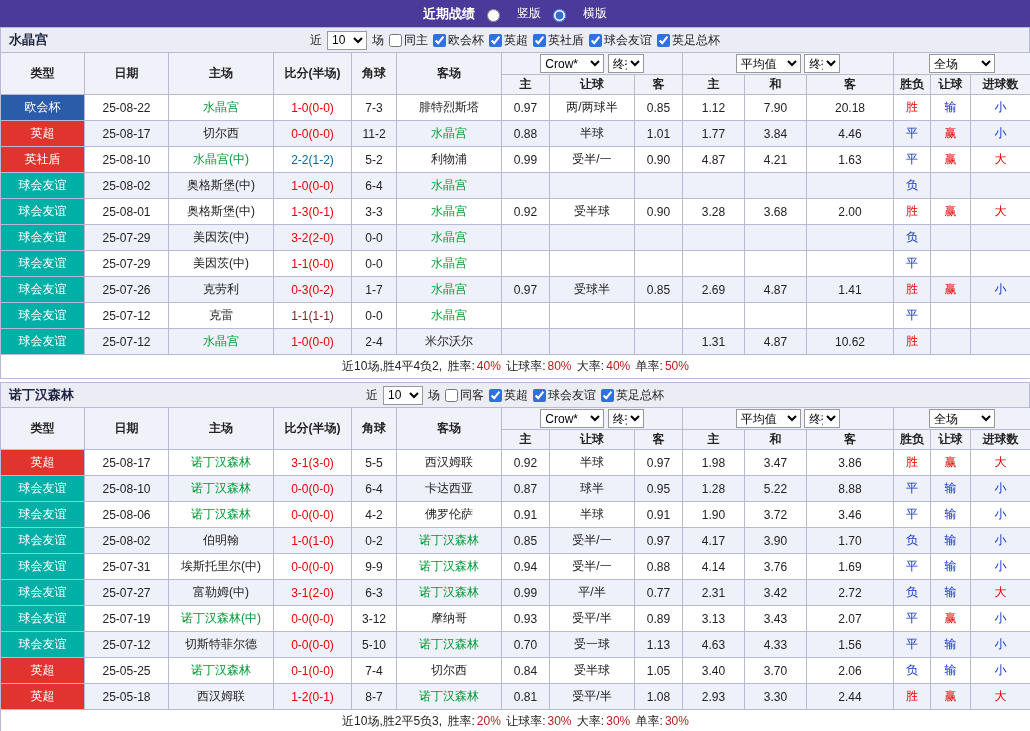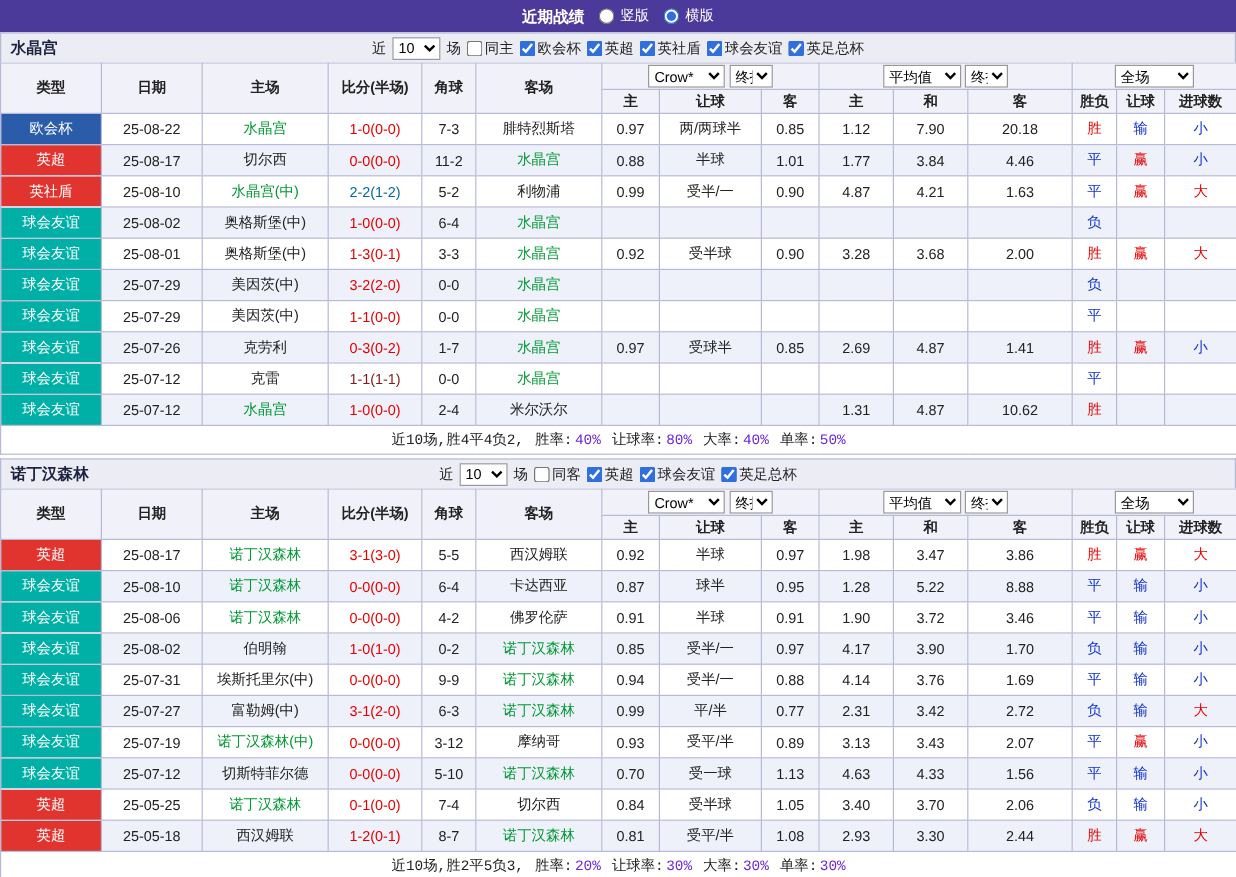--- a/index.html
+++ b/index.html
@@ -3,21 +3,21 @@
 <meta charset="utf-8">
 <style>
   * { box-sizing: border-box; }
   body { margin: 0; background: #fff; color: #222;
          font-family: "Liberation Sans", "DejaVu Sans", sans-serif; font-size: 12px; }
   .page { width: 1030px; }
 
   .topbar { height: 27px; background: #4b3a99; display: flex; align-items: center;
             justify-content: center; gap: 12px; color: #fff; }
   .topbar-title { font-weight: bold; font-size: 13px; }
-  .radio-label { display: inline-flex; align-items: center; gap: 3px; cursor: pointer; }
+  .radio-label { display: inline-flex; align-items: flex-end; gap: 15px; cursor: pointer; }
   input[type="radio"], input[type="checkbox"] { accent-color: #2f6fde; margin: 0 2px 0 0;
             width: 13px; height: 13px; }
 
   .section + .section { margin-top: 3px; }
   .section-header { position: relative; height: 25px; background: #ececf4;
             border: 1px solid #b6bad6; border-bottom: none; display: flex; align-items: center; }
   .team-name { position: absolute; left: 8px; font-weight: bold; font-size: 13px; color: #1c2340; }
   .filters { margin: 0 auto; display: flex; align-items: center; gap: 5px; }
   .filters label { display: inline-flex; align-items: center; cursor: pointer; }
   select { font-size: 12px; height: 19px; border: 1px solid #999; background: #fff; }
@@ -28,22 +28,22 @@
            overflow: hidden; white-space: nowrap; }
   thead th { background: #f1f1f9; height: 20px; font-weight: bold; font-size: 12px; }
   thead th.sel-cell { height: 22px; }
   .sel-book { width: 64px; }
   .sel-time { width: 36px; }
   .sel-avg  { width: 65px; }
   .sel-scope{ width: 66px; }
   tbody td { height: 26px; background: #fff; }
   tbody tr:nth-child(even) td { background: #eef1fa; }
   tfoot td { height: 24px; background: #fff; }
-  .sum-val { color: #6d28d9; }
-  .summary span { margin: 0 1px; font-family: Liberation Mono, monospace; }
+  .sum-val { color: #b91c1c; }
+  .summary span { margin: 0 1px; }
 </style>
 </head>
 <body>
 
 <div class="page">
 
   <div class="topbar">
     <span class="topbar-title">近期战绩</span>
     <label class="radio-label">
       <input type="radio" name="layout" style="">

